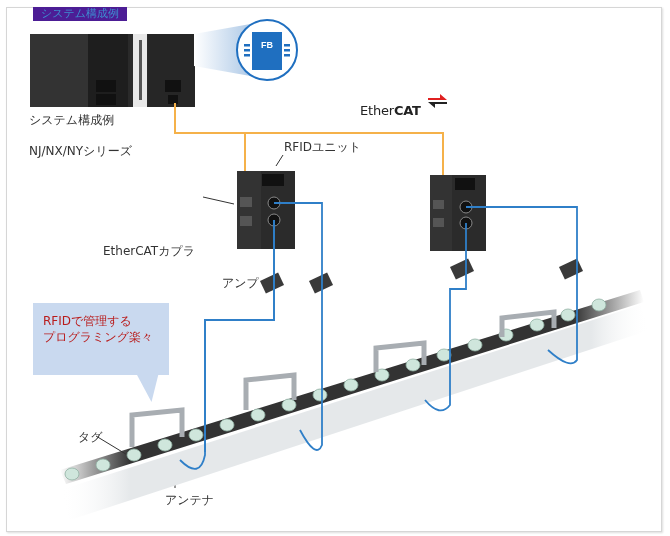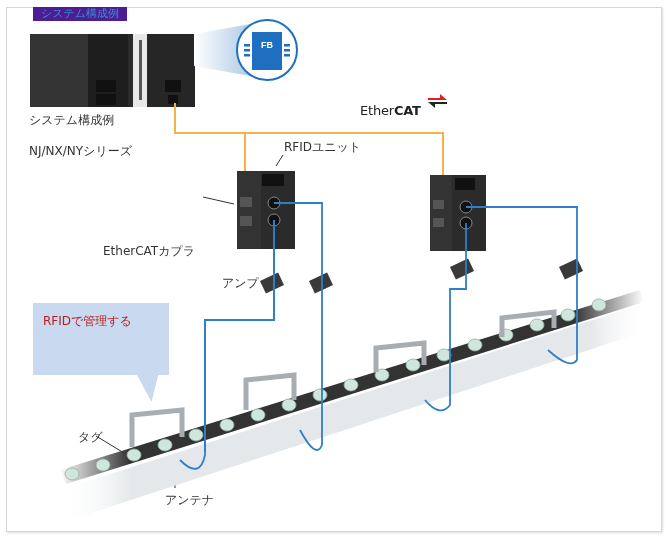--- a/index.html
+++ b/index.html
@@ -163,13 +163,14 @@
 <div class="lbl" style="left:284px;top:140px;">RFIDユニット</div>
 <div class="lbl" style="left:103px;top:196px;margin-top:48px;">EtherCATカプラ</div>
 <div class="lbl" style="left:222px;top:276px;">アンプ</div>
 <div class="lbl" style="left:78px;top:430px;">タグ</div>
 <div class="lbl" style="left:165px;top:493px;">アンテナ</div>
 
 <div class="callout"></div>
 <div class="callout-tail"></div>
 <div class="callout-text">
   <div>RFIDで管理する</div>
+  <div>プログラミング楽々</div>
 </div>
 
 </body></html>

